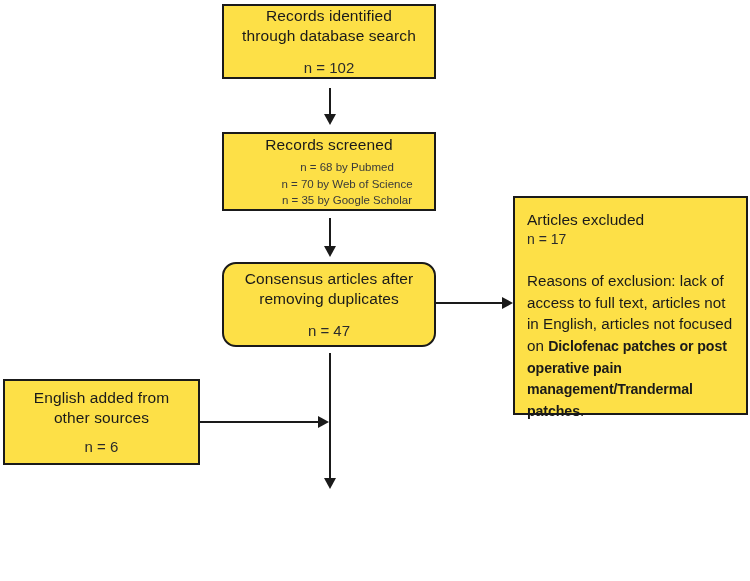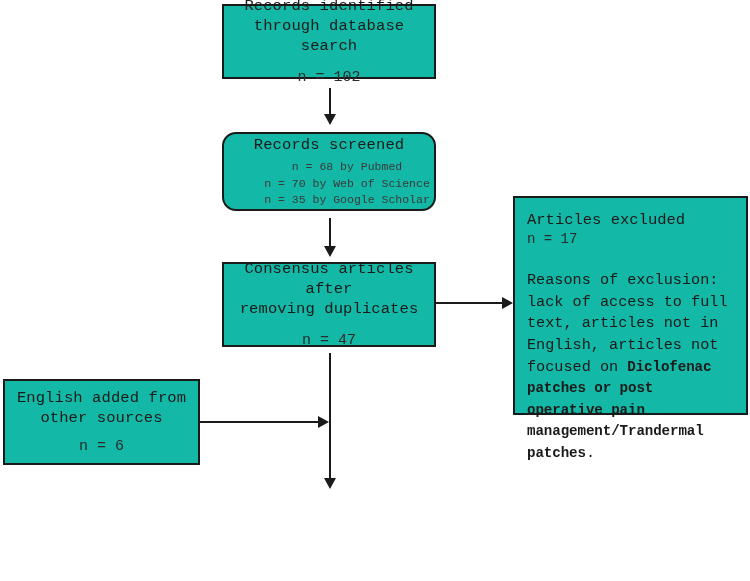--- a/index.html
+++ b/index.html
@@ -17,29 +17,28 @@
     width: 750px;
     height: 581px;
     background: #ffffff;
     overflow: hidden;
   }
 
   
   .node {
     position: absolute;
     box-sizing: border-box;
-    background: #14b8a6;
+    background: #fde047;
     border: 2px solid #1a1a1a;
     display: flex;
     flex-direction: column;
     justify-content: center;
     align-items: center;
     text-align: center;
     padding: 4px 6px;
-    font-family: Liberation Mono, monospace;
   }
   .node.left-align {
     align-items: flex-start;
     text-align: left;
     justify-content: flex-start;
     padding: 12px 10px 6px 12px;
   }
 
   .title {
     font-size: 15.5px;
@@ -124,33 +123,33 @@
 
   <div class="node" style="left:222px; top:4px; width:214px; height:75px;">
     <div class="title">Records identified</div>
     <div class="title">through database search</div>
     <div class="count">n = 102</div>
   </div>
 
   <div class="vline" style="left:329px; top:88px; height:30px;"></div>
   <div class="arrow-down" style="left:324px; top:114px;"></div>
 
-  <div class="node" style="left:222px; top:132px; width:214px; height:79px;border-radius:14px;">
+  <div class="node" style="left:222px; top:132px; width:214px; height:79px;">
     <div class="title">Records screened</div>
     <div class="sublist">
       <div>n = 68 by Pubmed</div>
       <div>n = 70 by Web of Science</div>
       <div>n = 35 by Google Scholar</div>
     </div>
   </div>
 
   <div class="vline" style="left:329px; top:218px; height:32px;"></div>
   <div class="arrow-down" style="left:324px; top:246px;"></div>
 
-  <div class="node" style="left:222px; top:262px; width:214px; height:85px;">
+  <div class="node" style="left:222px; top:262px; width:214px; height:85px;border-radius:14px;">
     <div class="title">Consensus articles after</div>
     <div class="title">removing duplicates</div>
     <div class="count">n = 47</div>
   </div>
 
   <div class="hline" style="left:436px; top:302px; width:68px;"></div>
   <div class="arrow-right" style="left:502px; top:297px;"></div>
 
   <div class="node left-align" style="left:513px; top:196px; width:235px; height:219px;">
     <div class="exc-title">Articles excluded</div>

